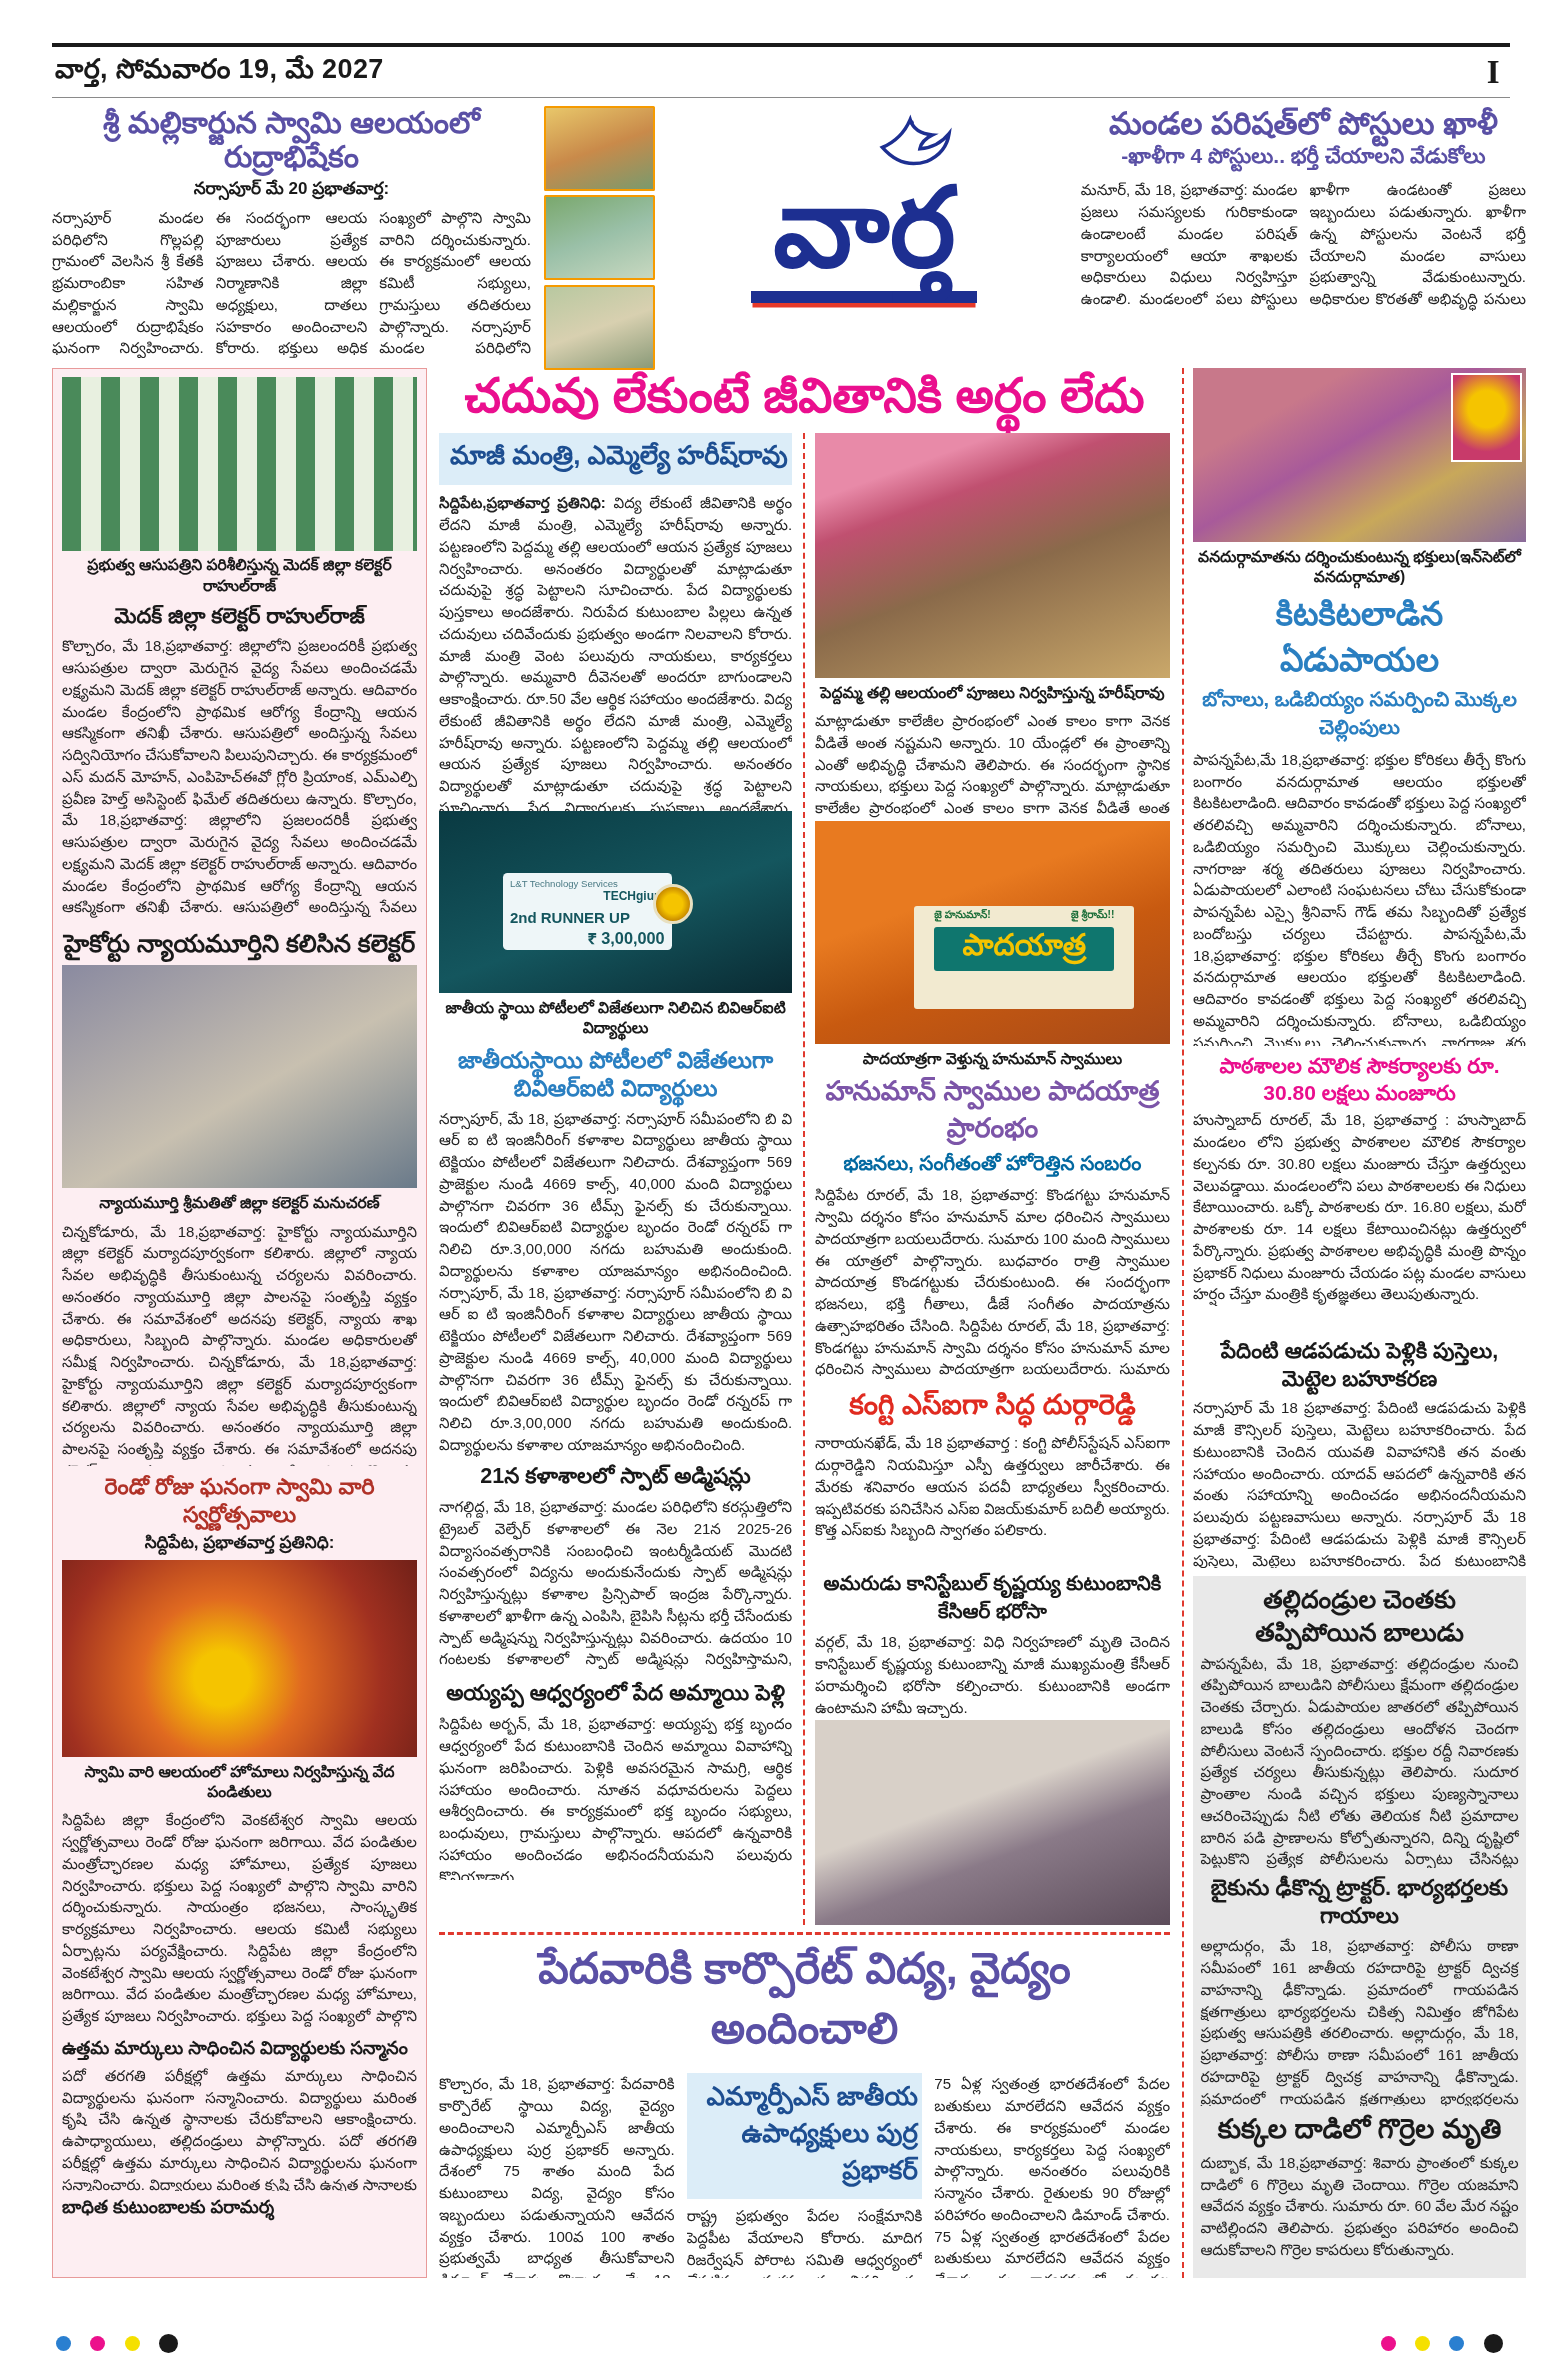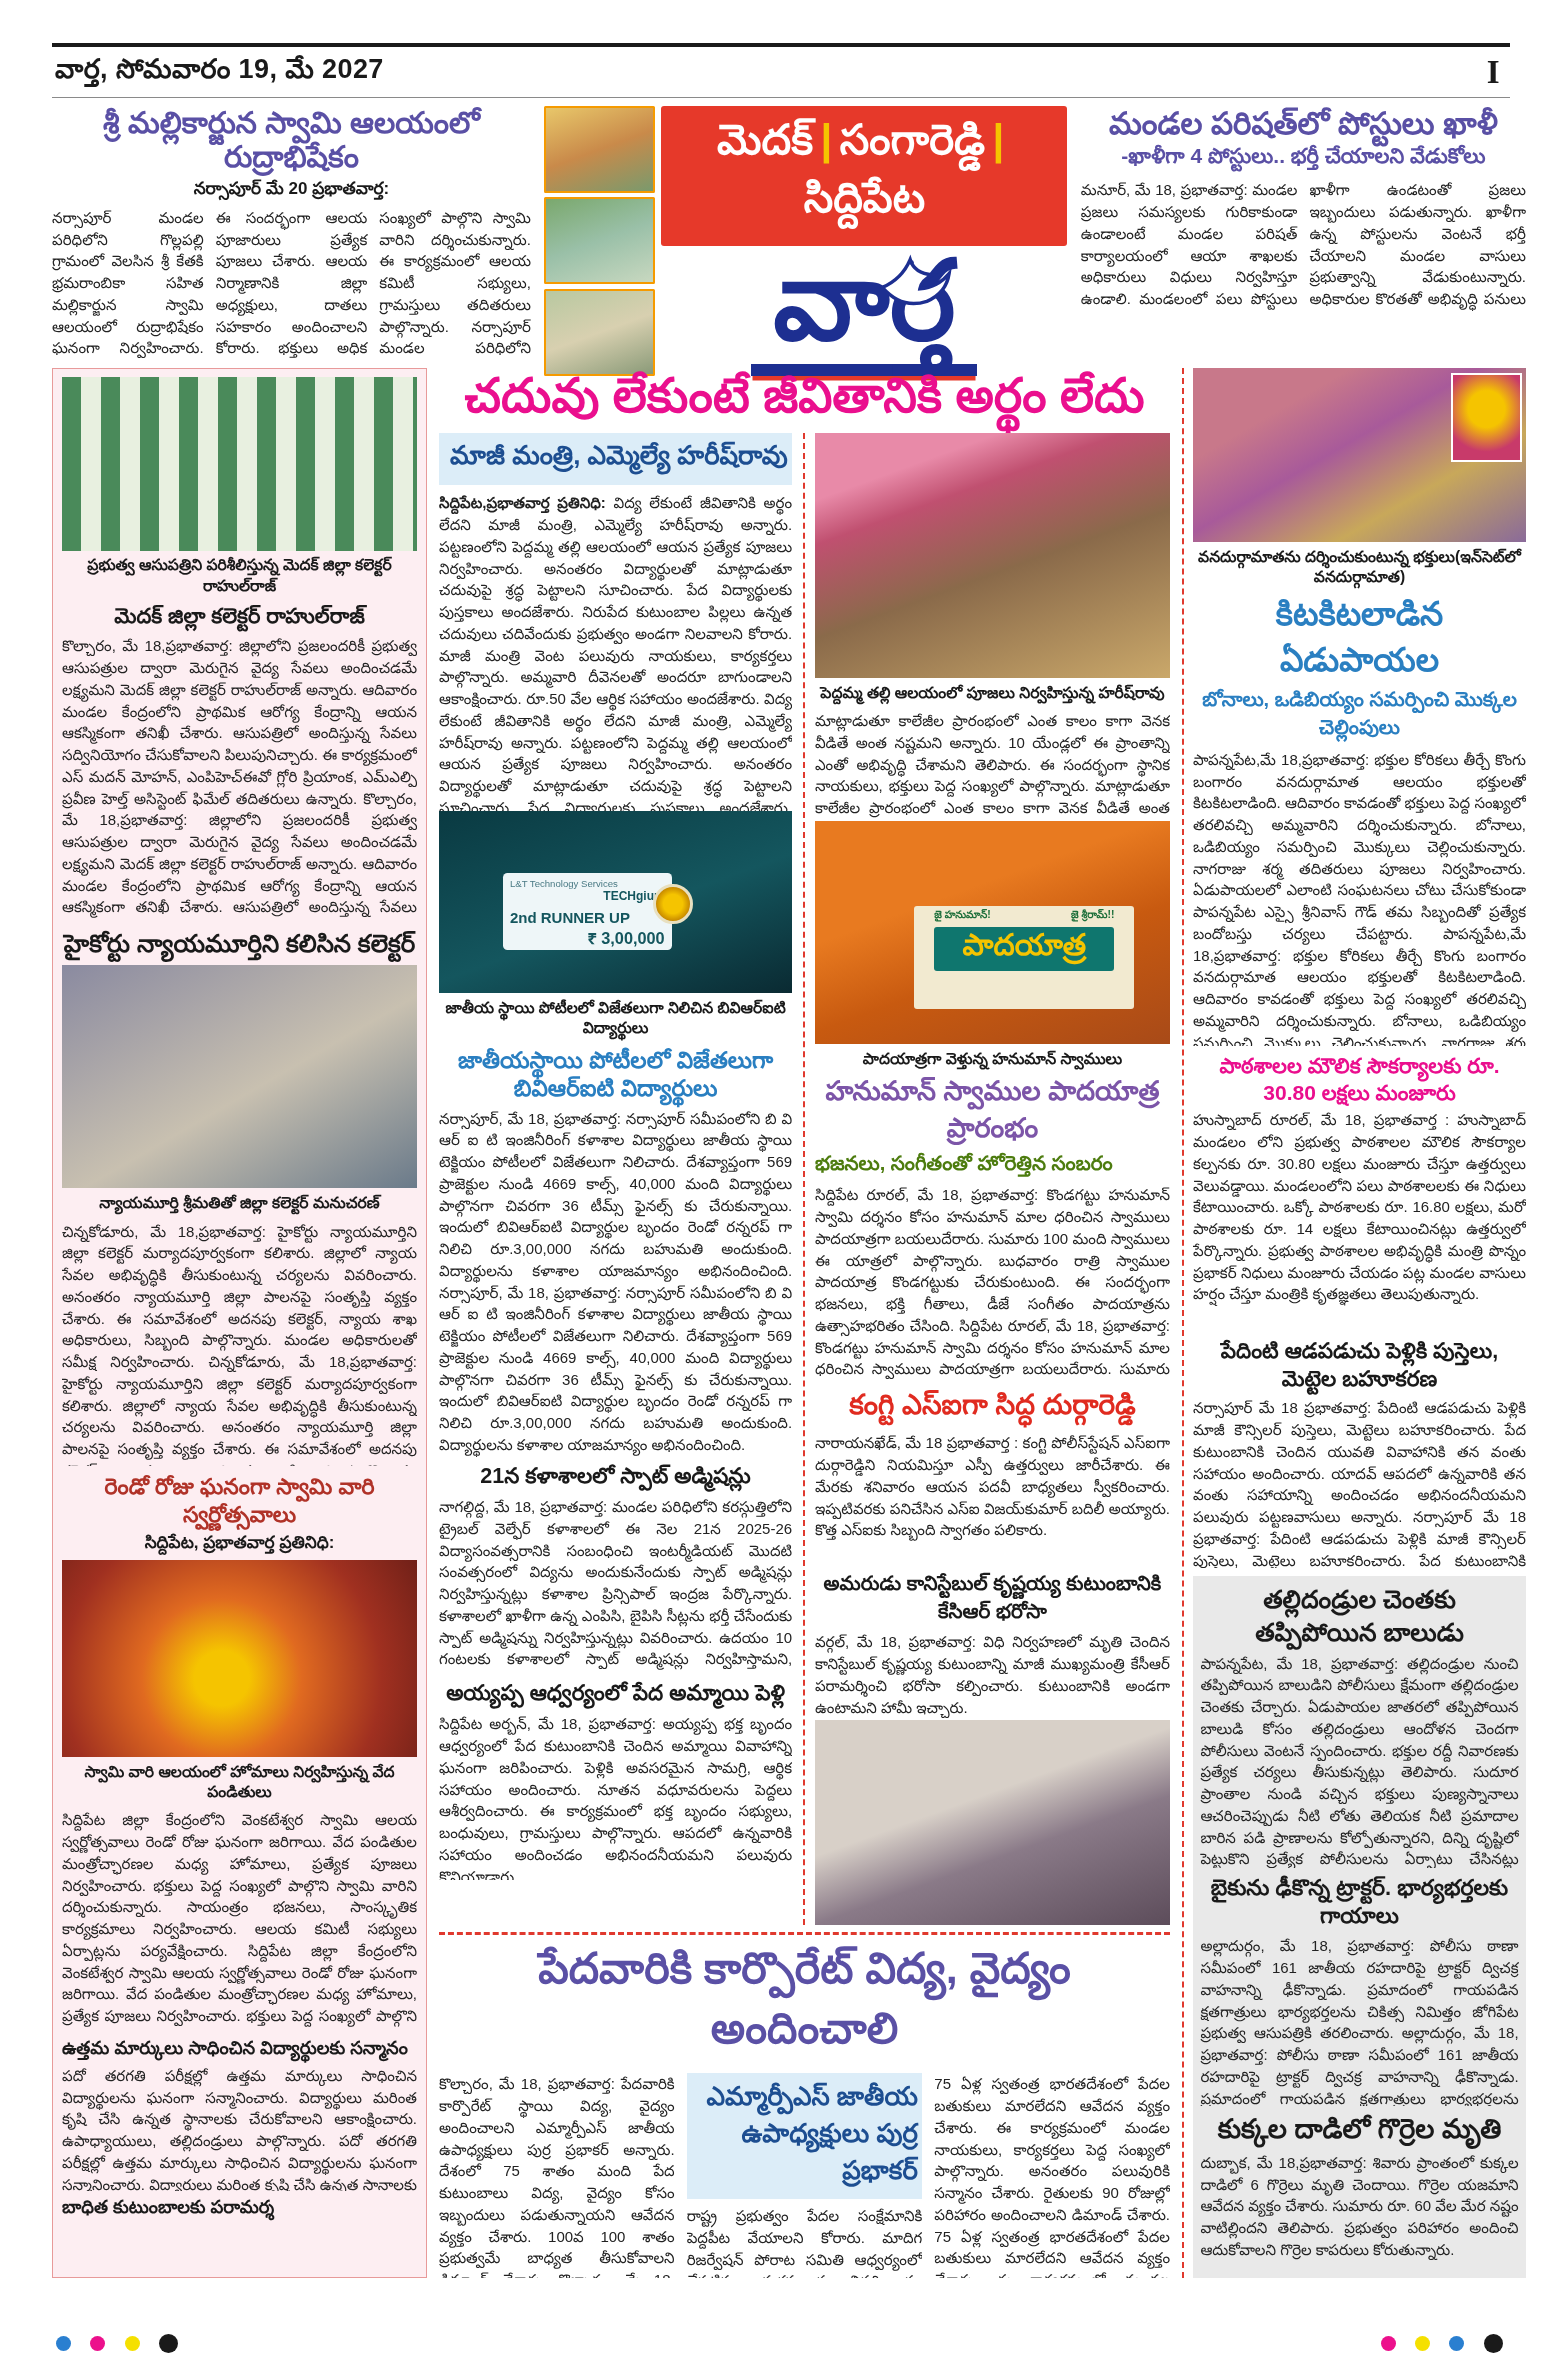--- a/index.html
+++ b/index.html
@@ -70,21 +70,21 @@
   .cheque-card .ru { font-weight:bold; font-size:15px; margin-top:6px; }
   .cheque-card .amt { text-align:right; font-weight:bold; font-size:16.3px; margin-top:3px; }
   .medal { position:absolute; right:28%; top:40%; width:40px; height:40px; border-radius:50%; background:radial-gradient(circle,#f5c400 0 40%,#c88a00 70%); border:3px solid #e8e0c0; }
   .mid-blue-head { color:#2a7fc1; font-weight:bold; font-size:23px; text-align:center; line-height:1.25; margin:6px 0 4.5px 0; }
   .mid-black-head { font-weight:bold; font-size:21.5px; text-align:center; margin:7.4px 0 3px 0; }
   .ph.saffron { background:linear-gradient(160deg,#e87a20 0 35%,#c85a10 60%,#a84a18); height:223px; }
   .pad-banner { position:absolute; left:28%; top:38%; width:62%; height:46%; background:#f2ead0; border-radius:3px; padding:3px 20px; }
   .pad-banner .small { display:flex; justify-content:space-between; color:#1d6f3a; font-weight:bold; font-size:10.4px; }
   .pad-banner .big { color:#f5c400; background:#0f766e; font-weight:bold; font-size:30px; text-align:center; border-radius:3px; margin-top:4px; padding:1.5px 0; }
   .purp-head { color:#7c55a8; font-weight:bold; font-size:27px; text-align:center; margin:6px 0 1.5px 0; }
-  .purp-sub { color:#4d7c0f; font-weight:bold; font-size:20px; text-align:left; margin:0 0 4.5px 0; }
+  .purp-sub { color:#0369a1; font-weight:bold; font-size:20px; text-align:center; margin:0 0 4.5px 0; }
   .red-head { color:#e02b20; font-weight:bold; font-size:28px; text-align:center; margin:7.4px 0 4.5px 0; }
   .kcr-sub { font-weight:bold; font-size:20px; text-align:center; margin:6px 0 3px 0; }
   .ph.kcr { background:linear-gradient(160deg,#d8d0c8 0 40%,#8a7a88 60%,#5a4a58); height:212px; }
   
   .bottom-band { border-top:3px dashed #e0392e; margin-top:7.4px; padding-top:7.4px; }
   .bb-head { color:#5a50a5; font-weight:bold; font-size:43px; text-align:center; margin:1.5px 0 9px 0; }
   .bb-grid { display:grid; grid-template-columns:repeat(3,1fr); column-gap:12px; height:223px; }
   .bb-col { overflow:hidden; }
   
   .rightcol { overflow:hidden; border-left:2.2px dashed #e0392e; padding-left:9px; }
@@ -129,23 +129,20 @@
       <div class="bodytext tl-body">నర్సాపూర్ మండల పరిధిలోని గొల్లపల్లి గ్రామంలో వెలసిన శ్రీ కేతకి భ్రమరాంబికా సహిత మల్లికార్జున స్వామి ఆలయంలో రుద్రాభిషేకం ఘనంగా నిర్వహించారు. ఈ సందర్భంగా ఆలయ పూజారులు ప్రత్యేక పూజలు చేశారు. ఆలయ నిర్మాణానికి జిల్లా అధ్యక్షులు, దాతలు సహకారం అందించాలని కోరారు. భక్తులు అధిక సంఖ్యలో పాల్గొని స్వామి వారిని దర్శించుకున్నారు. ఈ కార్యక్రమంలో ఆలయ కమిటీ సభ్యులు, గ్రామస్తులు తదితరులు పాల్గొన్నారు. నర్సాపూర్ మండల పరిధిలోని గొల్లపల్లి గ్రామంలో వెలసిన శ్రీ కేతకి భ్రమరాంబికా సహిత మల్లికార్జున స్వామి ఆలయంలో రుద్రాభిషేకం ఘనంగా నిర్వహించారు. ఈ సందర్భంగా ఆలయ పూజారులు ప్రత్యేక పూజలు చేశారు. ఆలయ నిర్మాణానికి జిల్లా అధ్యక్షులు, దాతలు సహకారం అందించాలని కోరారు. భక్తులు అధిక సంఖ్యలో పాల్గొని స్వామి వారిని దర్శించుకున్నారు. ఈ కార్యక్రమంలో ఆలయ కమిటీ సభ్యులు, గ్రామస్తులు తదితరులు పాల్గొన్నారు.</div>
     </div>
 
     <div class="masthead">
       <div class="mast-photos">
         <div class="ph temple"></div>
         <div class="ph park"></div>
         <div class="ph church"></div>
       </div>
       <div class="mast-main">
-        <div class="mast-banner">
-          <span>మెదక్</span><span class="sep">|</span><span>సంగారెడ్డి</span><span class="sep">|</span><span>సిద్దిపేట</span>
-        </div>
         <div class="mast-logo">
           <span class="dove">
             <svg width="89" height="67" viewBox="0 0 64 48">
               <path d="M6 34 Q20 28 26 14 Q29 24 42 25 Q34 29 33 35 Q46 34 54 24 Q52 38 38 44 Q20 50 6 34 Z" fill="#ffffff" stroke="#1d2f91" stroke-width="2.5"></path>
               <circle cx="27" cy="16" r="1.6" fill="#1d2f91"></circle>
             </svg>
           </span>
           <span class="logo-text">వార్త</span>
         </div>
       </div>

